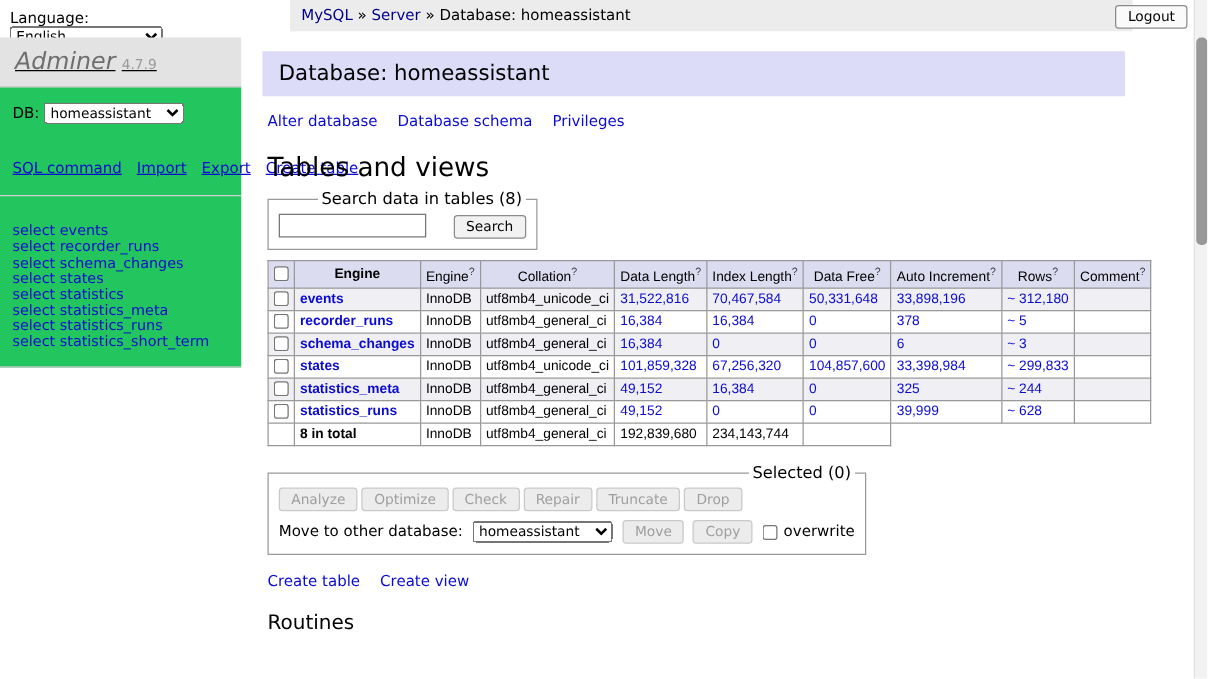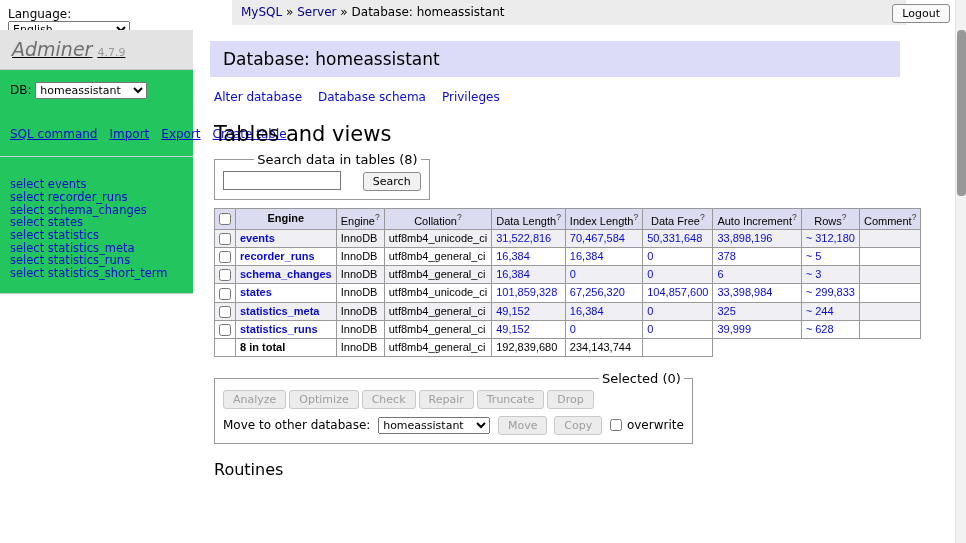--- a/index.html
+++ b/index.html
@@ -225,20 +225,21 @@
         <select>
           <option>homeassistant</option>
         </select>
         <button class="gbtn" disabled="">Move</button>
         <button class="gbtn" disabled="">Copy</button>
         <input type="checkbox" style="">
         <span>overwrite</span>
       </div>
     </fieldset>
 
+    <p class="bottom-links"><a>Create table</a><a>Create view</a></p>
 
     <h3 id="routines-heading">Routines</h3>
     
 
     
   </div>
 
   <button id="logout">Logout</button>
 
   <div id="scrollbar">

